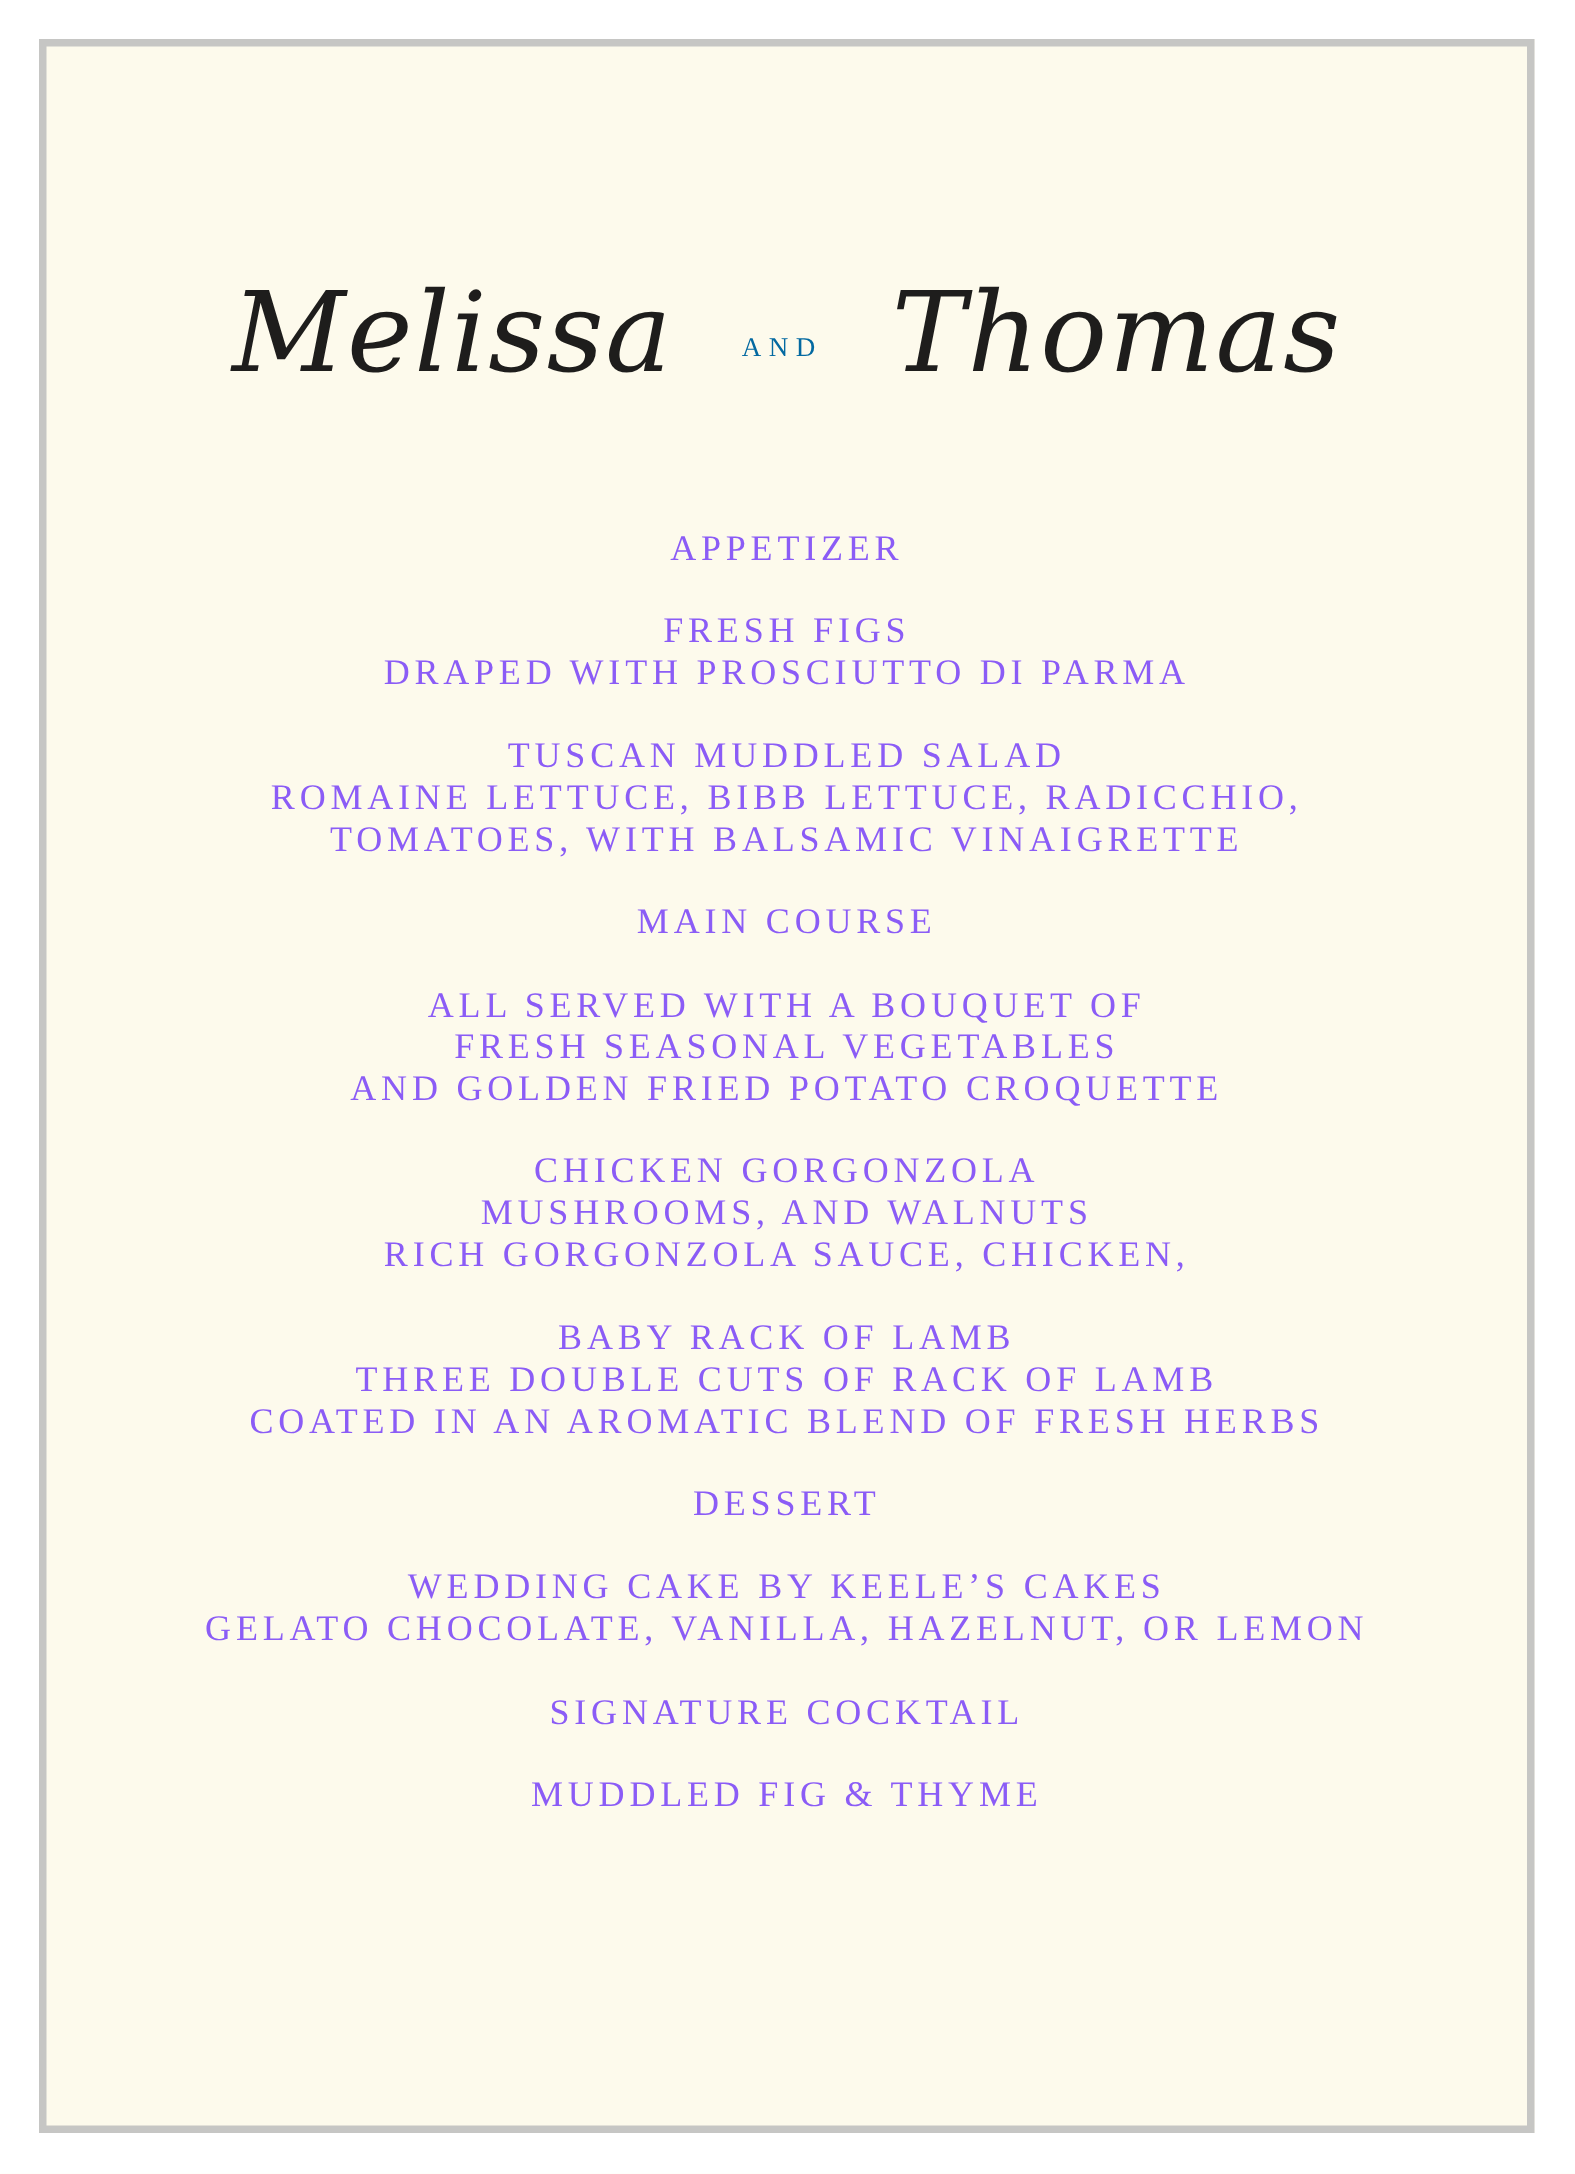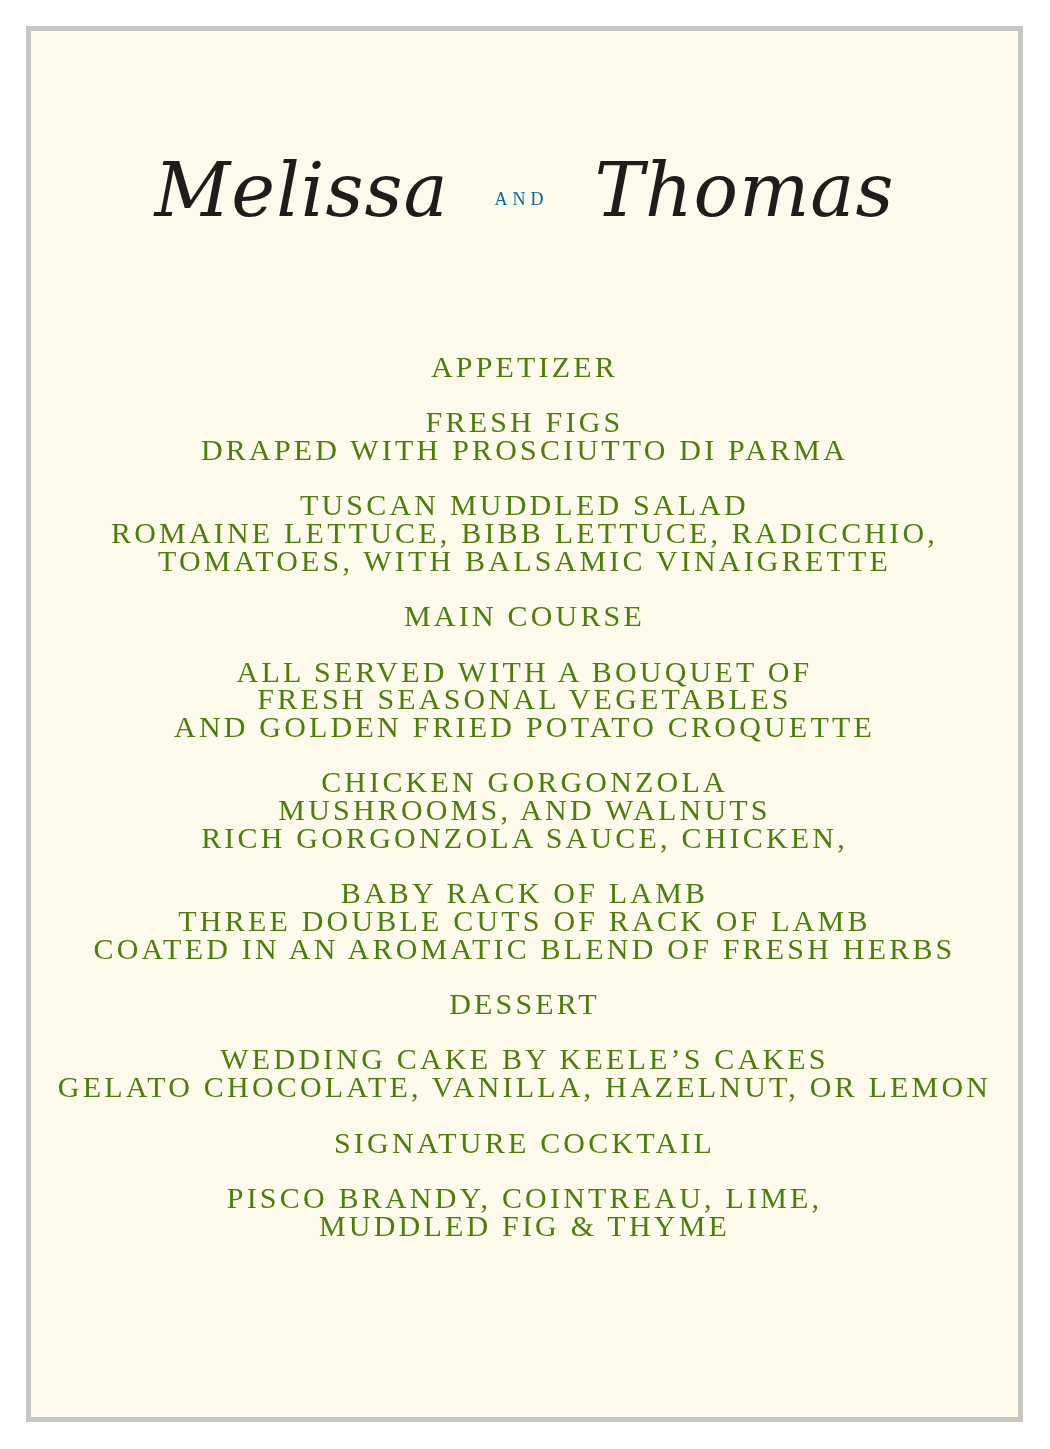--- a/index.html
+++ b/index.html
@@ -2,38 +2,38 @@
 <html><head>
 <meta charset="utf-8">
 <style>
   html, body { margin:0; padding:0; background:#ffffff; }
   body { width:1050px; height:1449px; position:relative; overflow:hidden; }
   .card {
     position:absolute; left:26px; top:26px; width:987px; height:1386px;
     background:#fdfaec; border:5px solid #c6c6c4;
   }
   .title {
-    position:absolute; left:0; right:0; top:104px; height:110px;
+    position:absolute; left:0; right:0; top:136px; height:110px;
     display:flex; align-items:center; justify-content:center;
     color:#1e1d1c;
   }
   .script {
     font-family:"DejaVu Serif", serif; font-style:italic; font-weight:normal;
     font-size:74px; letter-spacing:1px; line-height:1;
   }
   .script.first { margin-right:46px; }
   .script.second { margin-left:46px; }
   .and {
     font-family:"Liberation Serif", serif; font-size:18px; letter-spacing:5px;
     margin-top:18px; color:#0369a1;
   }
   .menu {
     position:absolute; left:0; right:0; top:322px;
-    text-align:center; color:#4d7c0f;
-    font-family:"Liberation Serif", serif; font-size:30px; letter-spacing:3.2px;
+    text-align:center; color:#8b5cf6;
+    font-family:"Liberation Serif", serif; font-size:24px; letter-spacing:3.2px;
     line-height:27.7px;
   }
   .block { margin-bottom:27.7px; }
   .line { display:block; white-space:nowrap; }
 </style>
 </head>
 <body>
 
 <div class="card">
   <div class="title">
@@ -77,17 +77,16 @@
       <span class="line">DESSERT</span>
     </div>
     <div class="block">
       <span class="line">WEDDING CAKE BY KEELE’S CAKES</span>
       <span class="line">GELATO CHOCOLATE, VANILLA, HAZELNUT, OR LEMON</span>
     </div>
     <div class="block">
       <span class="line">SIGNATURE COCKTAIL</span>
     </div>
     <div class="block">
-      <span class="line">PISCO BRANDY, COINTREAU, LIME,</span>
       <span class="line">MUDDLED FIG &amp; THYME</span>
     </div>
   </div>
 </div>
 
 </body></html>

